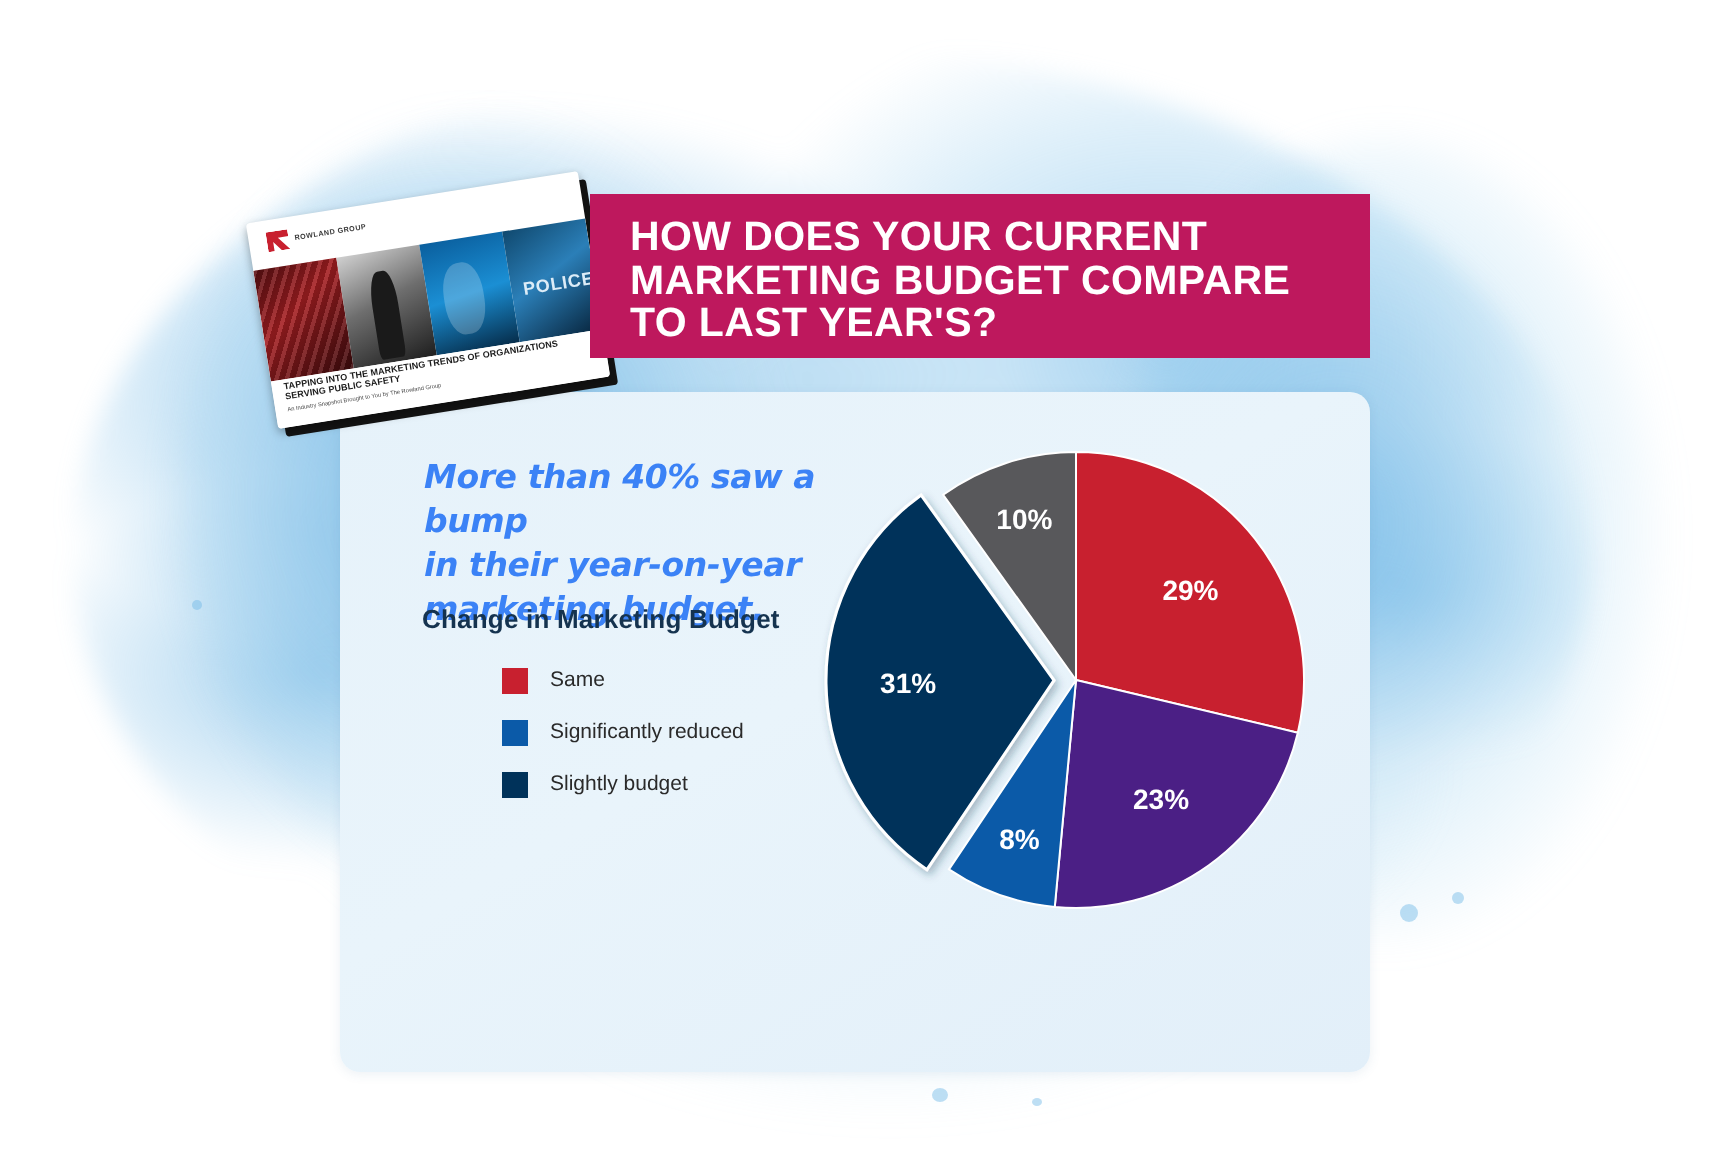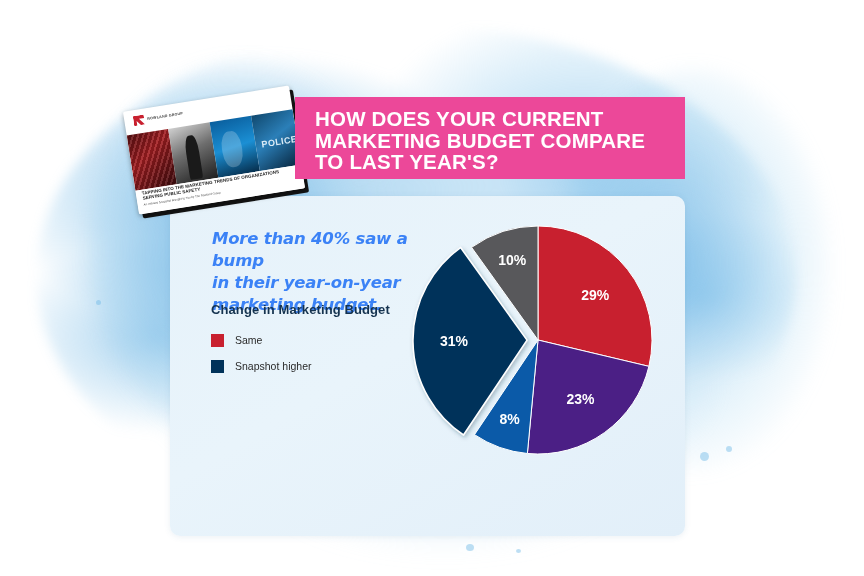--- a/index.html
+++ b/index.html
@@ -74,21 +74,21 @@
     box-shadow: 0 1px 6px rgba(60,110,150,0.10);
   }
 
   
   #title-bar {
     position: absolute;
     left: 295px;
     top: 97px;
     width: 390px;
     height: 82px;
-    background: #ec4899;
+    background: #be185d;
     color: #ffffff;
     padding: 11px 14px 0 20px;
     box-sizing: border-box;
     z-index: 6;
   }
   #title-text {
     font-size: 20.5px;
     line-height: 21.5px;
     font-weight: bold;
     letter-spacing: 0.2px;
@@ -214,20 +214,21 @@
     font-size: 13px;
     font-weight: bold;
     color: #15334f;
     margin-bottom: 10px;
     letter-spacing: 0.1px;
   }
   .legend-row {
     display: flex;
     align-items: center;
     height: 26px;
+    margin-left: 40px;
   }
   .legend-swatch {
     width: 13px;
     height: 13px;
     margin-right: 11px;
     flex: 0 0 auto;
   }
   .legend-label {
     font-size: 10.5px;
     color: #2a2a2a;
@@ -301,22 +302,26 @@
 marketing budget.</div>
 
   <div id="legend">
     <div id="legend-title">Change in Marketing Budget</div>
     <div id="legend-rows">
         <div class="legend-row">
           <div class="legend-swatch" style="background: rgb(200, 32, 47);"></div>
           <div class="legend-label">Same</div>
         </div>
         <div class="legend-row">
+          <div class="legend-swatch" style="background: rgb(11, 90, 168);"></div>
+          <div class="legend-label">Significantly reduced</div>
+        </div>
+        <div class="legend-row">
           <div class="legend-swatch" style="background: rgb(0, 50, 90);"></div>
-          <div class="legend-label">Snapshot higher</div>
+          <div class="legend-label">Slightly budget</div>
         </div>
       </div>
   </div>
 
   <div id="pie-wrap">
     <svg id="pie-svg" width="280" height="270" viewBox="0 0 280 270">
       <defs>
         <filter id="sliceShadow" x="-30%" y="-30%" width="160%" height="160%">
           <feDropShadow dx="1.5" dy="2" stdDeviation="2" flood-color="#20405c" flood-opacity="0.35"></feDropShadow>
         </filter>

